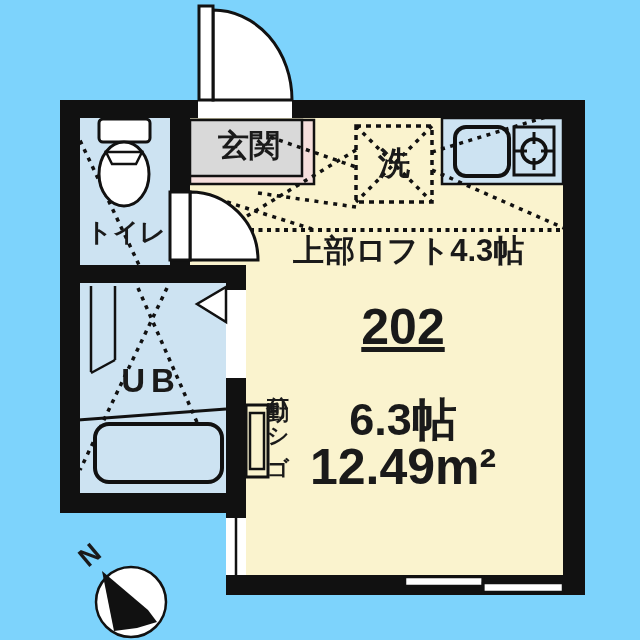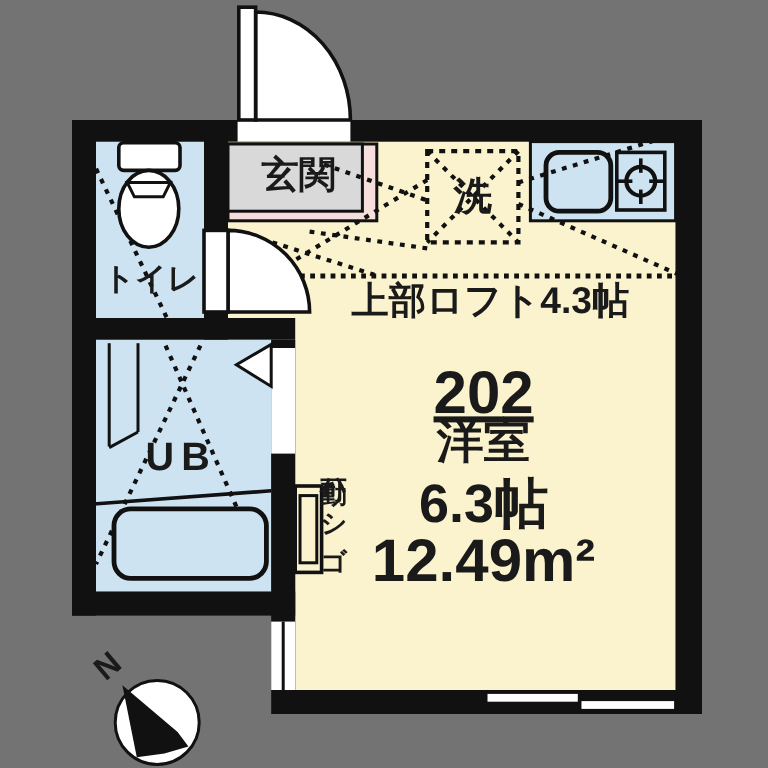--- a/index.html
+++ b/index.html
@@ -1,16 +1,16 @@
 <!DOCTYPE html>
 <html><head>
 <meta charset="utf-8">
 <style>
   html,body{margin:0;padding:0;background:#fff;}
-  #stage{position:relative;width:640px;height:640px;background:#737373;overflow:hidden;
+  #stage{position:relative;width:640px;height:640px;background:#7dd3fc;overflow:hidden;
          font-family:"Liberation Sans","DejaVu Sans",sans-serif;color:#1a1a1a;}
   #plan-svg{position:absolute;left:0;top:0;}
   .lbl{position:absolute;color:#1a1a1a;font-weight:600;white-space:nowrap;line-height:1.05;}
   .center{text-align:center;}
   .vert{writing-mode:vertical-rl;text-orientation:upright;letter-spacing:2px;}
   .lbl-genkan{left:196px;top:130px;width:106px;font-size:31px;}
   .lbl-washer{left:370px;top:147px;width:48px;font-size:32px;}
   .lbl-loft{left:250px;top:235px;width:280px;font-size:31px;margin-left:43px;}
   .lbl-toilet{left:80px;top:219px;width:92px;font-size:26px;}
   .lbl-ub{left:103px;top:364px;width:96px;font-size:33px;letter-spacing:6px;}
@@ -123,18 +123,17 @@
     <polygon points="102,571 148,610 157,622 137,628 114,631" fill="#111"></polygon>
   </g>
 </svg>
 
   <div class="lbl lbl-genkan center">玄関</div>
   <div class="lbl lbl-washer center">洗</div>
   <div class="lbl lbl-loft">上部ロフト4.3帖</div>
   <div class="lbl lbl-toilet center">トイレ</div>
   <div class="lbl lbl-ub center">UB</div>
   <div class="lbl lbl-num center">202</div>
-  <div class="lbl lbl-type center">洋室</div>
   <div class="lbl lbl-size center">6.3帖</div>
   <div class="lbl lbl-area center">12.49m²</div>
   <div class="lbl lbl-ladder vert">可動ハシゴ</div>
   <div class="lbl lbl-n">N</div>
 </div>
 
 </body></html>

